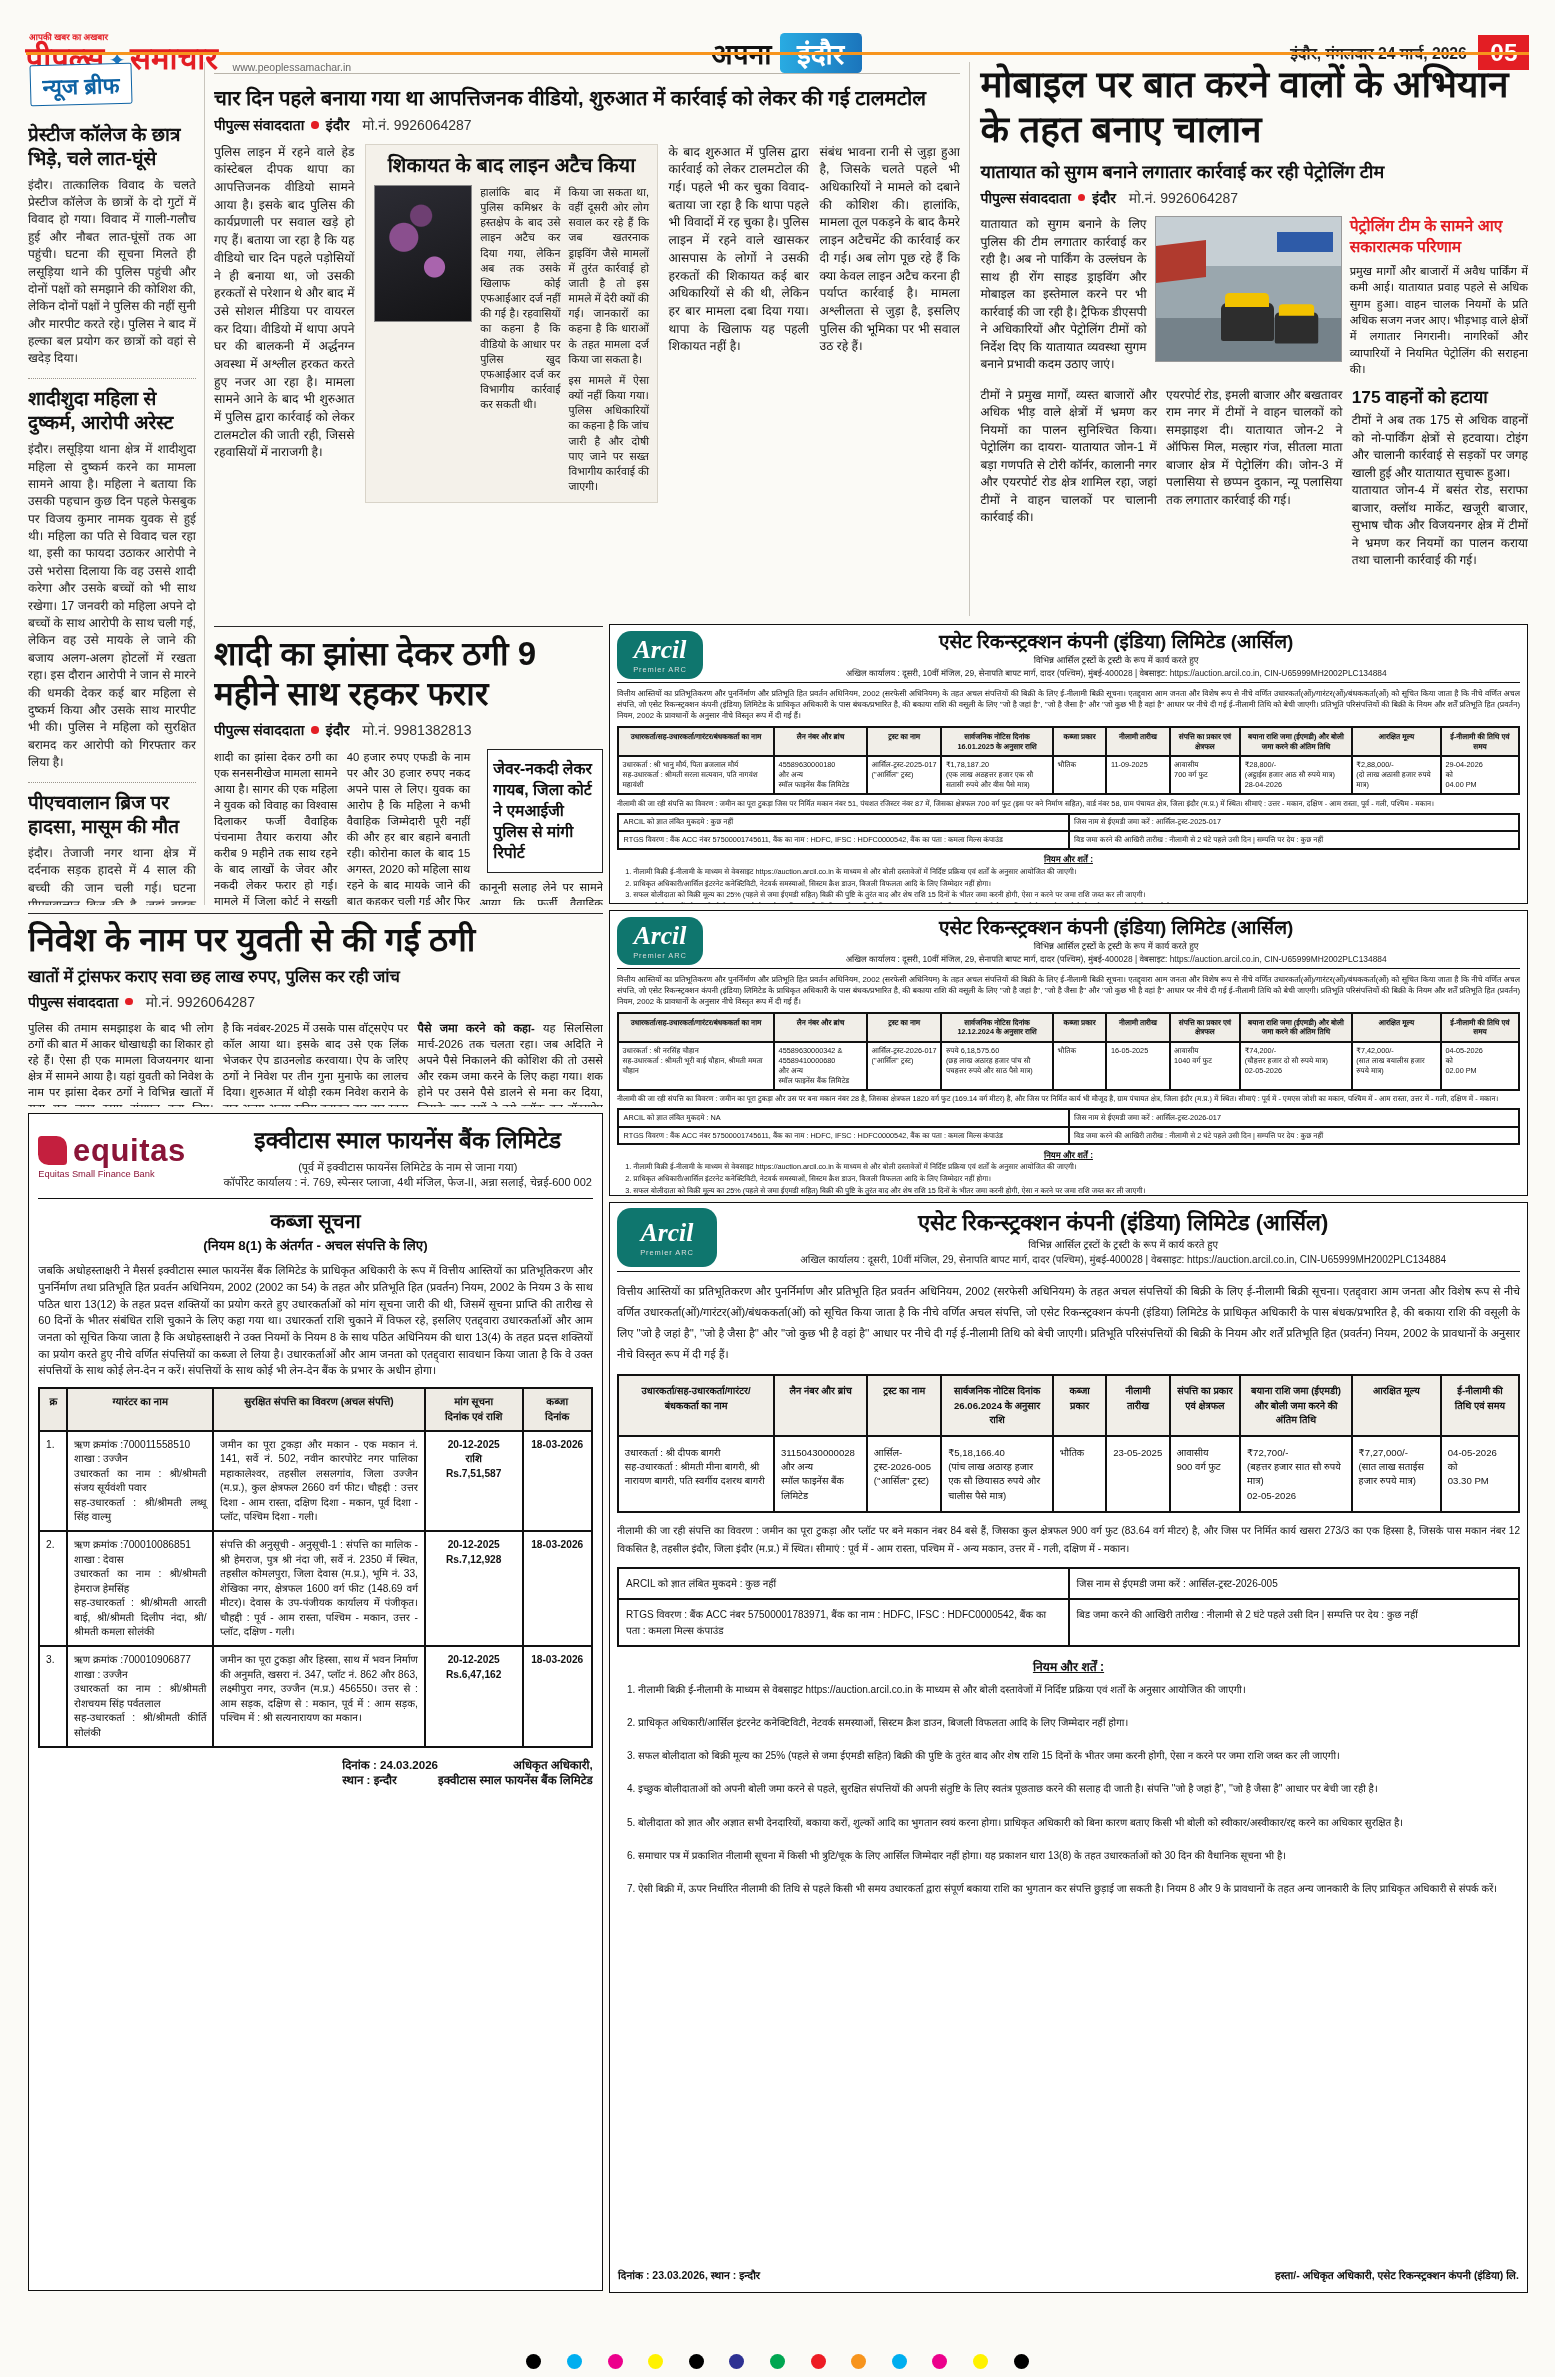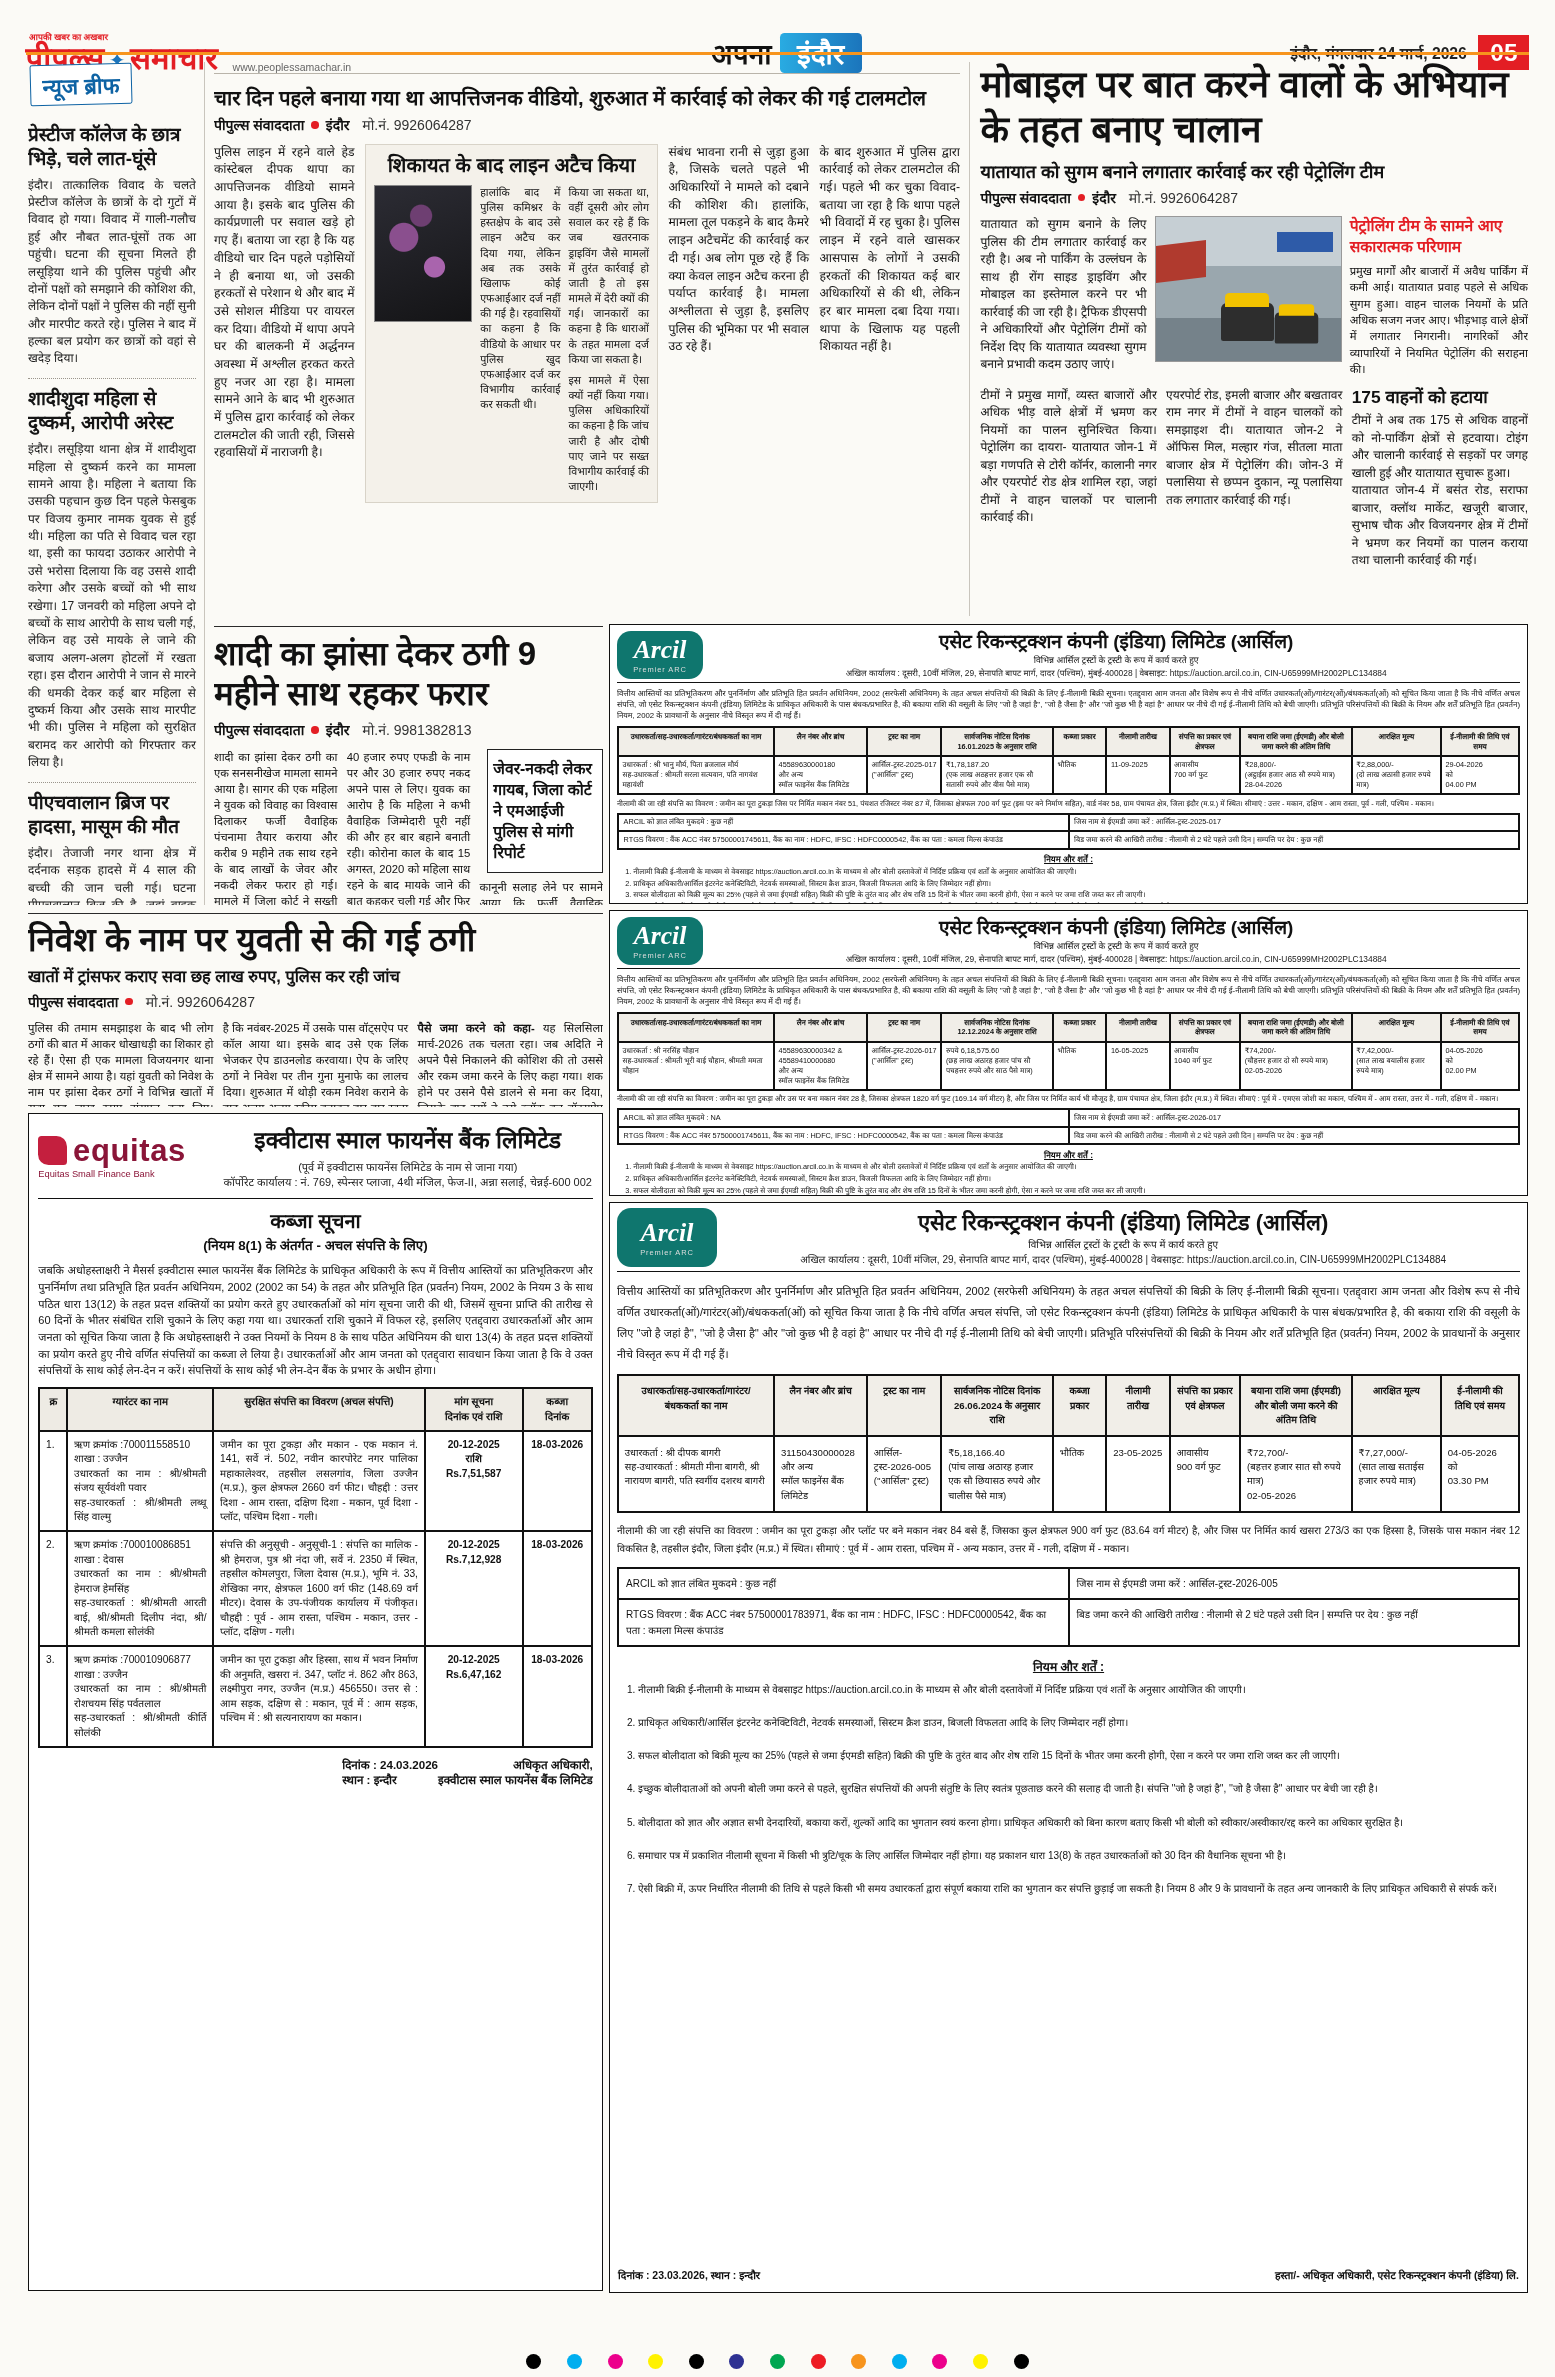--- a/index.html
+++ b/index.html
@@ -206,22 +206,22 @@
         <h2>शिकायत के बाद लाइन अटैच किया</h2>
         <div class="inset-body">
           <div class="inset-photo"></div>
           <div class="inset-cols">
               <p>हालांकि बाद में पुलिस कमिश्नर के हस्तक्षेप के बाद उसे लाइन अटैच कर दिया गया, लेकिन अब तक उसके खिलाफ कोई एफआईआर दर्ज नहीं की गई है। रहवासियों का कहना है कि वीडियो के आधार पर पुलिस खुद एफआईआर दर्ज कर विभागीय कार्रवाई कर सकती थी।</p>
               <p>किया जा सकता था, वहीं दूसरी ओर लोग सवाल कर रहे हैं कि जब खतरनाक ड्राइविंग जैसे मामलों में तुरंत कार्रवाई हो जाती है तो इस मामले में देरी क्यों की गई। जानकारों का कहना है कि धाराओं के तहत मामला दर्ज किया जा सकता है।</p>
               <p>इस मामले में ऐसा क्यों नहीं किया गया। पुलिस अधिकारियों का कहना है कि जांच जारी है और दोषी पाए जाने पर सख्त विभागीय कार्रवाई की जाएगी।</p>
             </div>
         </div>
       </div>
+      <p class="lead-col">के बाद शुरुआत में पुलिस द्वारा कार्रवाई को लेकर टालमटोल की गई। पहले भी कर चुका विवाद- बताया जा रहा है कि थापा पहले भी विवादों में रह चुका है। पुलिस लाइन में रहने वाले खासकर आसपास के लोगों ने उसकी हरकतों की शिकायत कई बार अधिकारियों से की थी, लेकिन हर बार मामला दबा दिया गया। थापा के खिलाफ यह पहली शिकायत नहीं है।</p>
       <p class="lead-col">संबंध भावना रानी से जुड़ा हुआ है, जिसके चलते पहले भी अधिकारियों ने मामले को दबाने की कोशिश की। हालांकि, मामला तूल पकड़ने के बाद कैमरे लाइन अटैचमेंट की कार्रवाई कर दी गई। अब लोग पूछ रहे हैं कि क्या केवल लाइन अटैच करना ही पर्याप्त कार्रवाई है। मामला अश्लीलता से जुड़ा है, इसलिए पुलिस की भूमिका पर भी सवाल उठ रहे हैं।</p>
-      <p class="lead-col">के बाद शुरुआत में पुलिस द्वारा कार्रवाई को लेकर टालमटोल की गई। पहले भी कर चुका विवाद- बताया जा रहा है कि थापा पहले भी विवादों में रह चुका है। पुलिस लाइन में रहने वाले खासकर आसपास के लोगों ने उसकी हरकतों की शिकायत कई बार अधिकारियों से की थी, लेकिन हर बार मामला दबा दिया गया। थापा के खिलाफ यह पहली शिकायत नहीं है।</p>
     </div>
   </section>
 
   <section class="traffic">
     <h1>मोबाइल पर बात करने वालों के अभियान के तहत बनाए चालान</h1>
     <div class="subhead">यातायात को सुगम बनाने लगातार कार्रवाई कर रही पेट्रोलिंग टीम</div>
     <div class="byline">
       <span>पीपुल्स संवाददाता</span>
       <span class="reddot"></span>
       <span>इंदौर</span>

